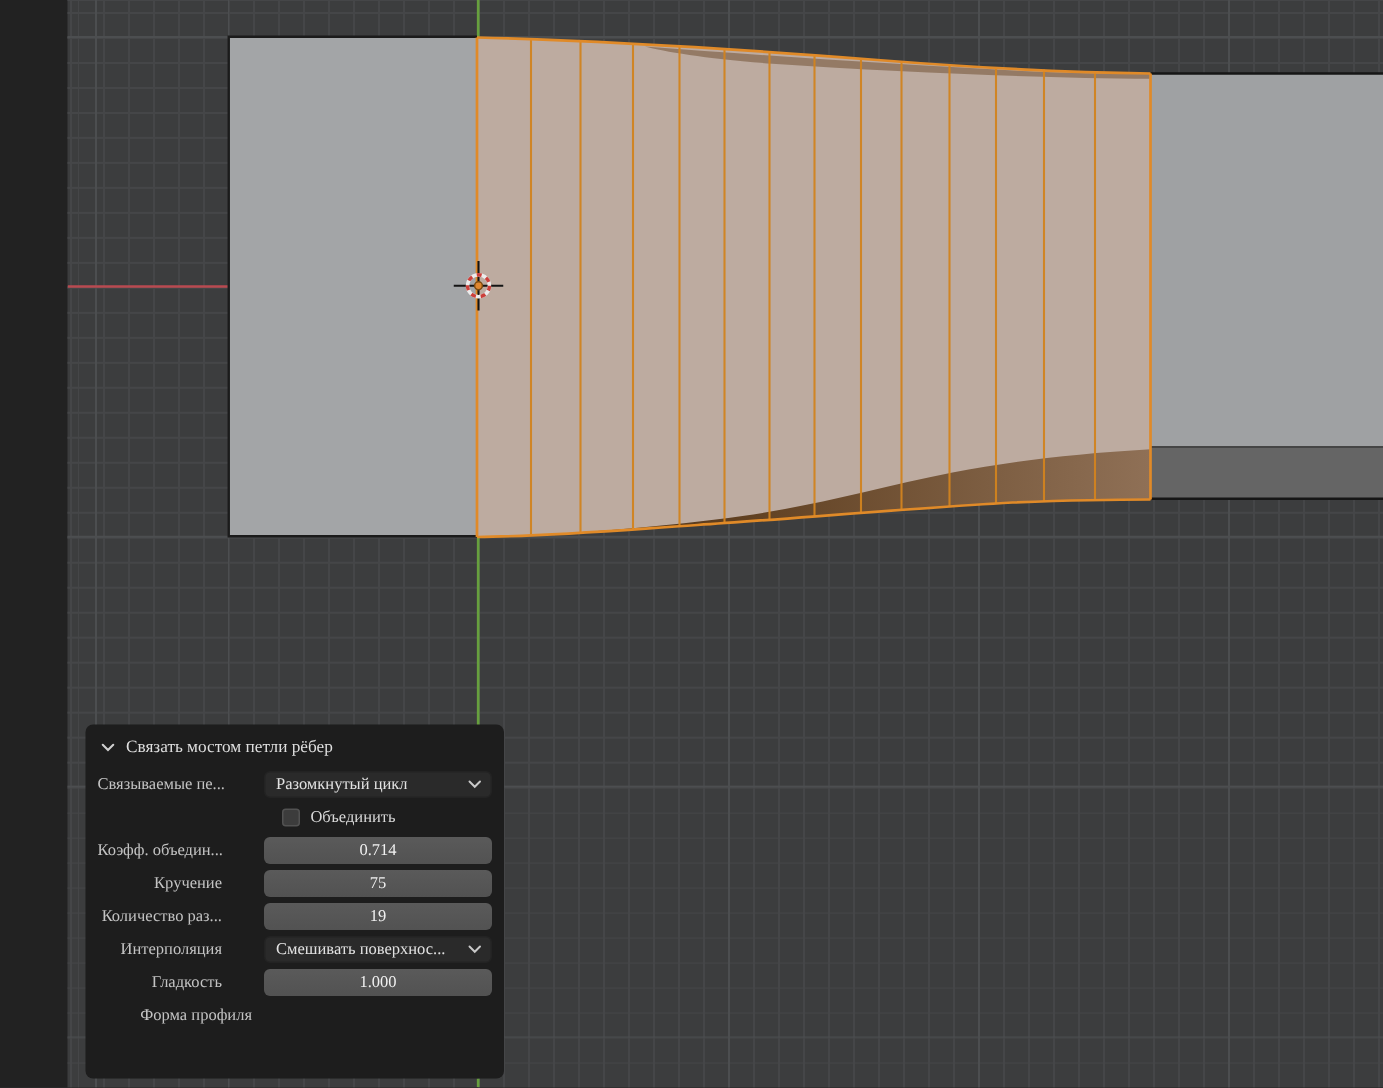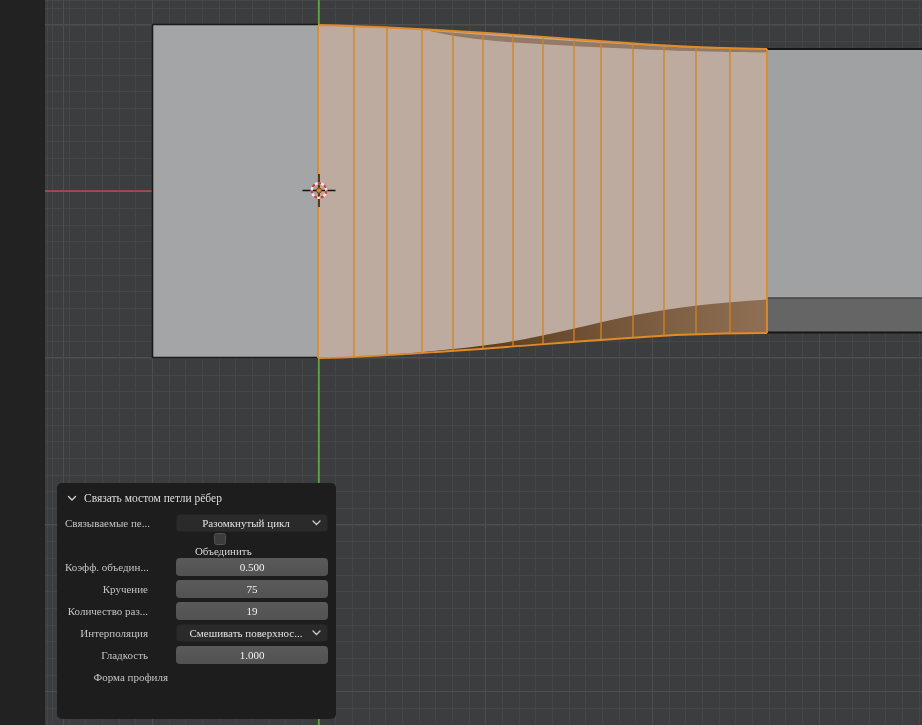--- a/index.html
+++ b/index.html
@@ -39,24 +39,24 @@
     width:152px;height:18px;border-radius:4px;
     background:linear-gradient(#5a5a5a,#525252);
     color:#f1f1f1;text-align:center;line-height:18px;font-size:11px;
   }
   .dropdown{
     width:152px;height:18px;border-radius:4px;background:#2a2a2a;
     border:1px solid #232323;
     color:#e2e2e2;display:flex;align-items:center;
     padding:0 6px 0 7px;font-size:11px;
   }
-  .dropdown .dd-text{flex:1;white-space:nowrap;overflow:hidden;text-align:center;}
+  .dropdown .dd-text{flex:1;white-space:nowrap;overflow:hidden;}
   .dropdown .chev{display:flex;color:#c9c9c9;margin-left:4px;}
   .dd-icon{display:flex;margin-right:5px;}
-  .checkbox-wrap{display:flex;align-items:center;flex-direction:column;}
+  .checkbox-wrap{display:flex;align-items:flex-start;}
   .checkbox{
     width:12px;height:12px;border-radius:2.5px;background:#3c3c3c;
     border:1px solid #525252;
   }
   .cb-label{margin-left:7px;color:#d8d8d8;}
 </style>
 </head>
 <body>
 
 <div class="stage">
@@ -170,21 +170,21 @@
           <div class="checkbox-wrap">
             <span class="checkbox"></span>
             <span class="cb-label">Объединить</span>
           </div>
         </div>
       </div>
 
       <div class="op-row">
         <div class="op-label">Коэфф. объедин...</div>
         <div class="op-widget">
-          <div class="num-field">0.500</div>
+          <div class="num-field">0.714</div>
         </div>
       </div>
 
       <div class="op-row">
         <div class="op-label">Кручение</div>
         <div class="op-widget">
           <div class="num-field">75</div>
         </div>
       </div>
 

